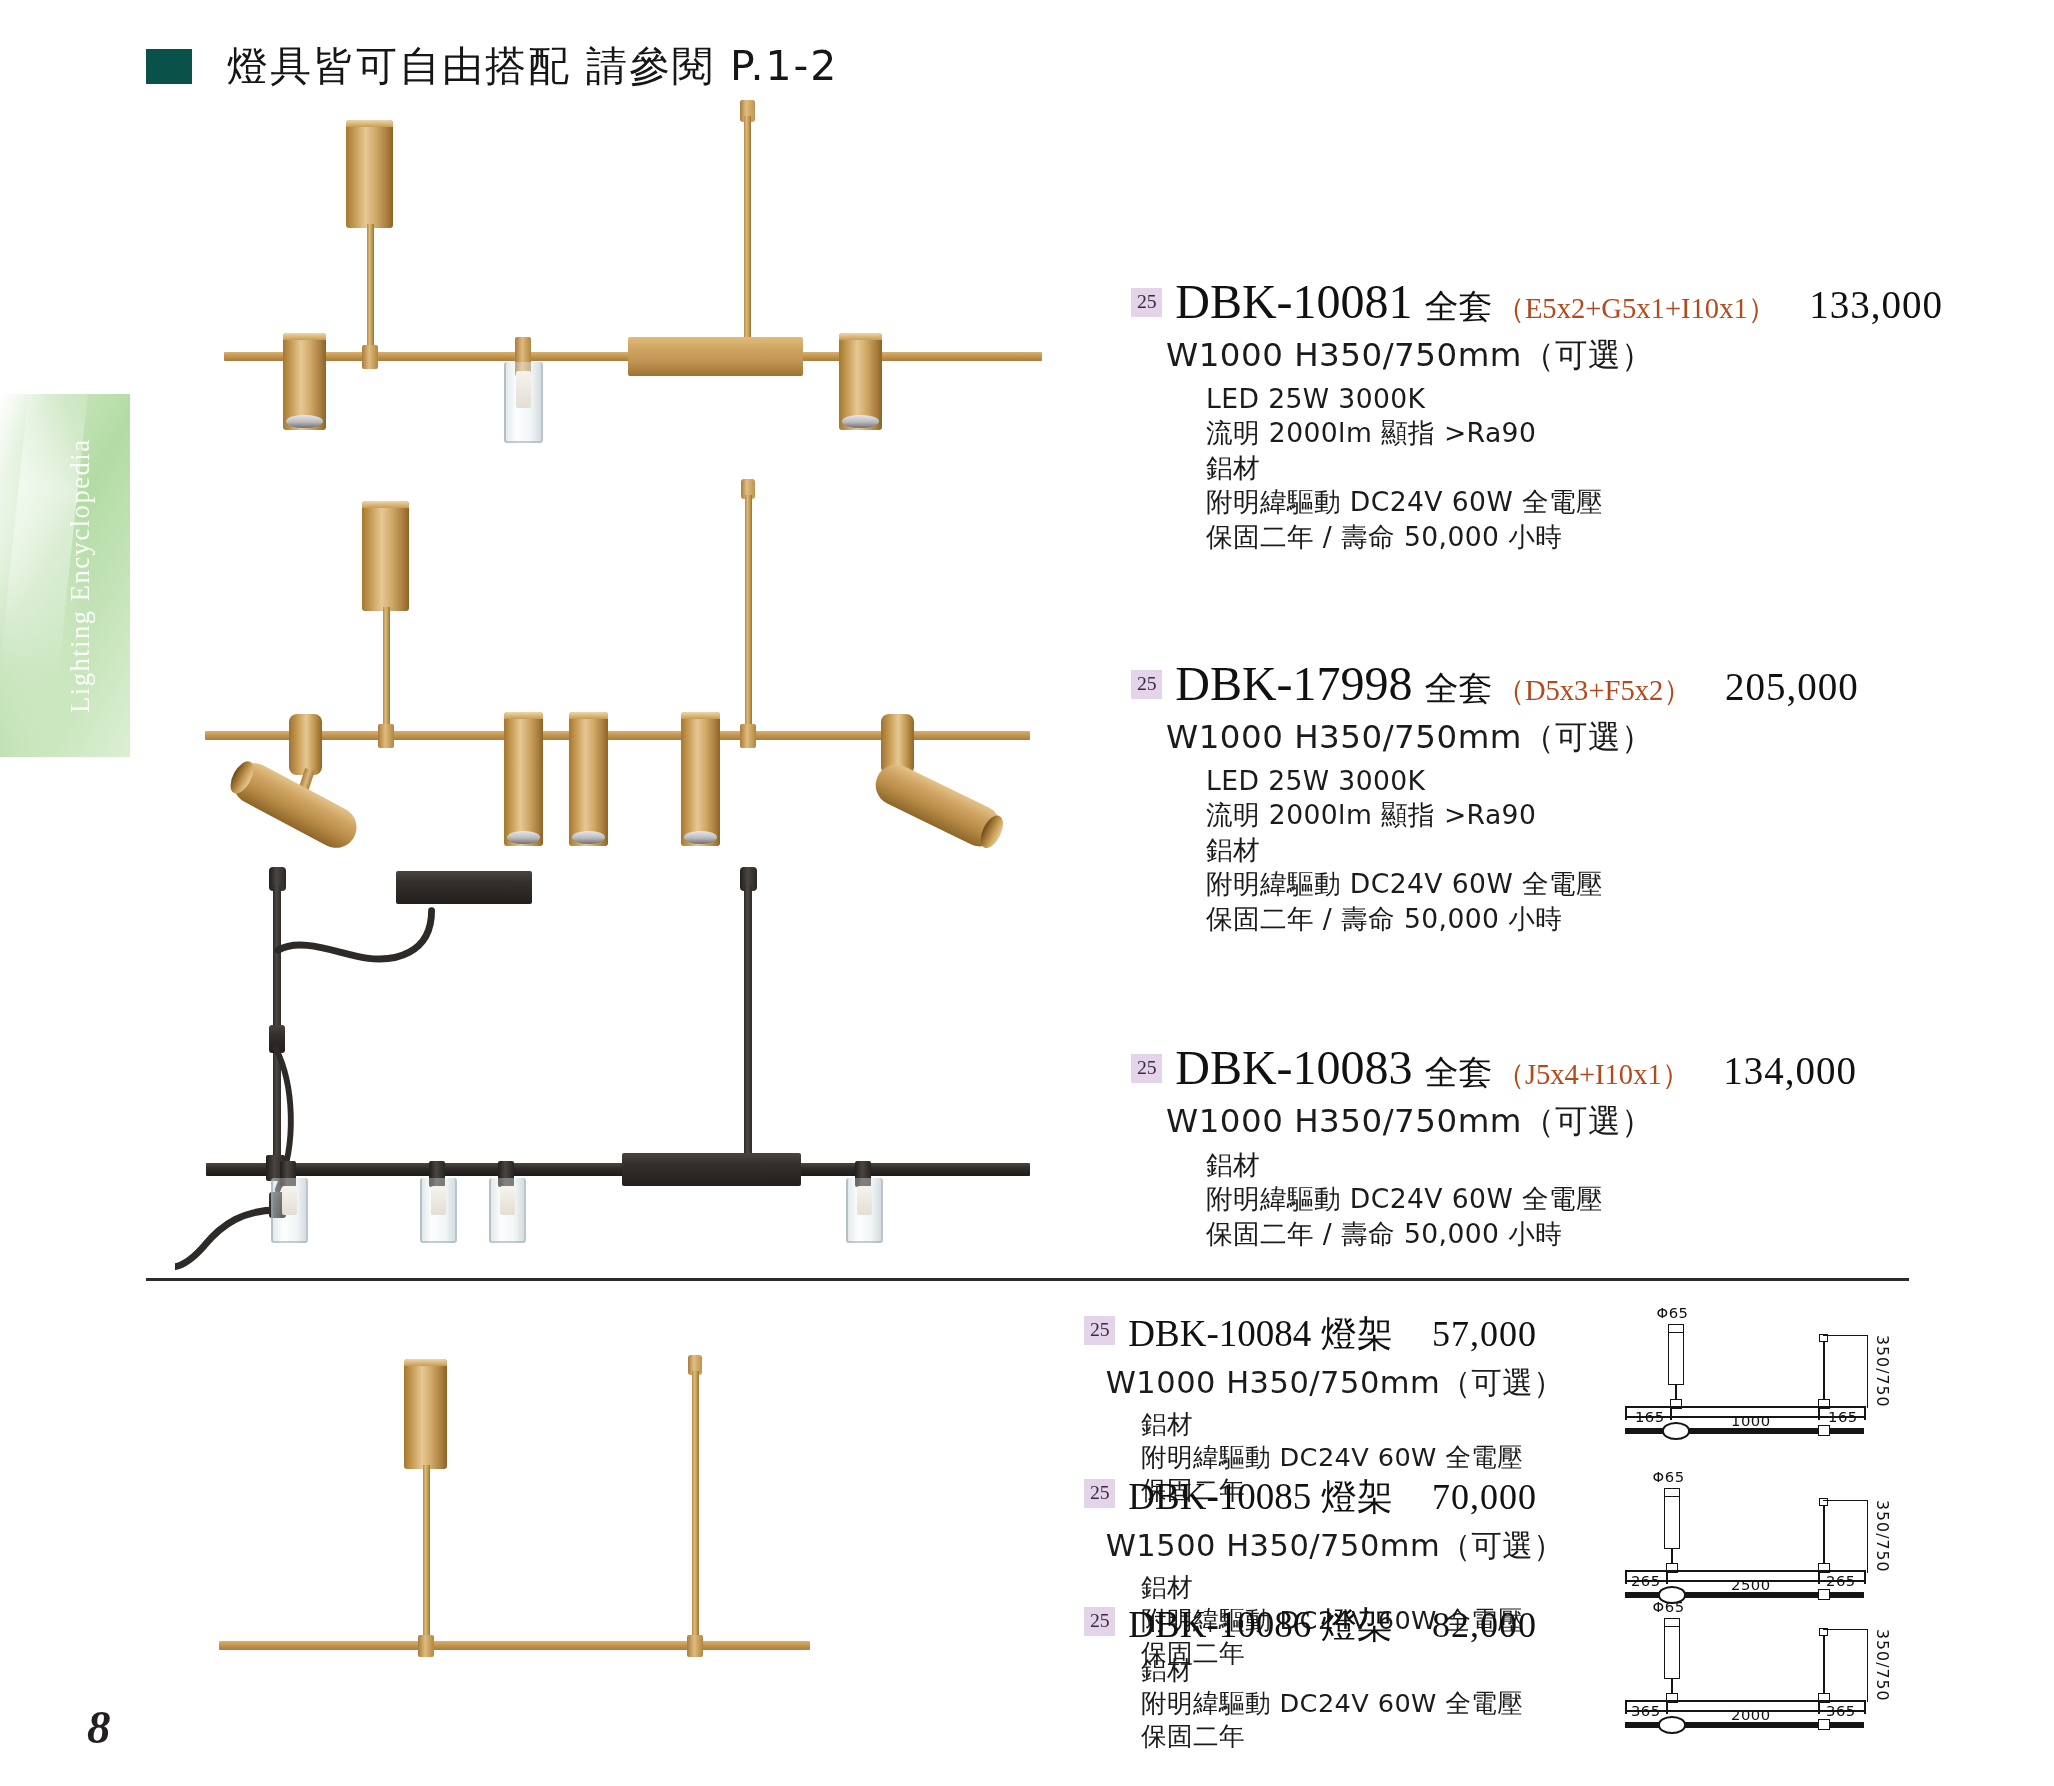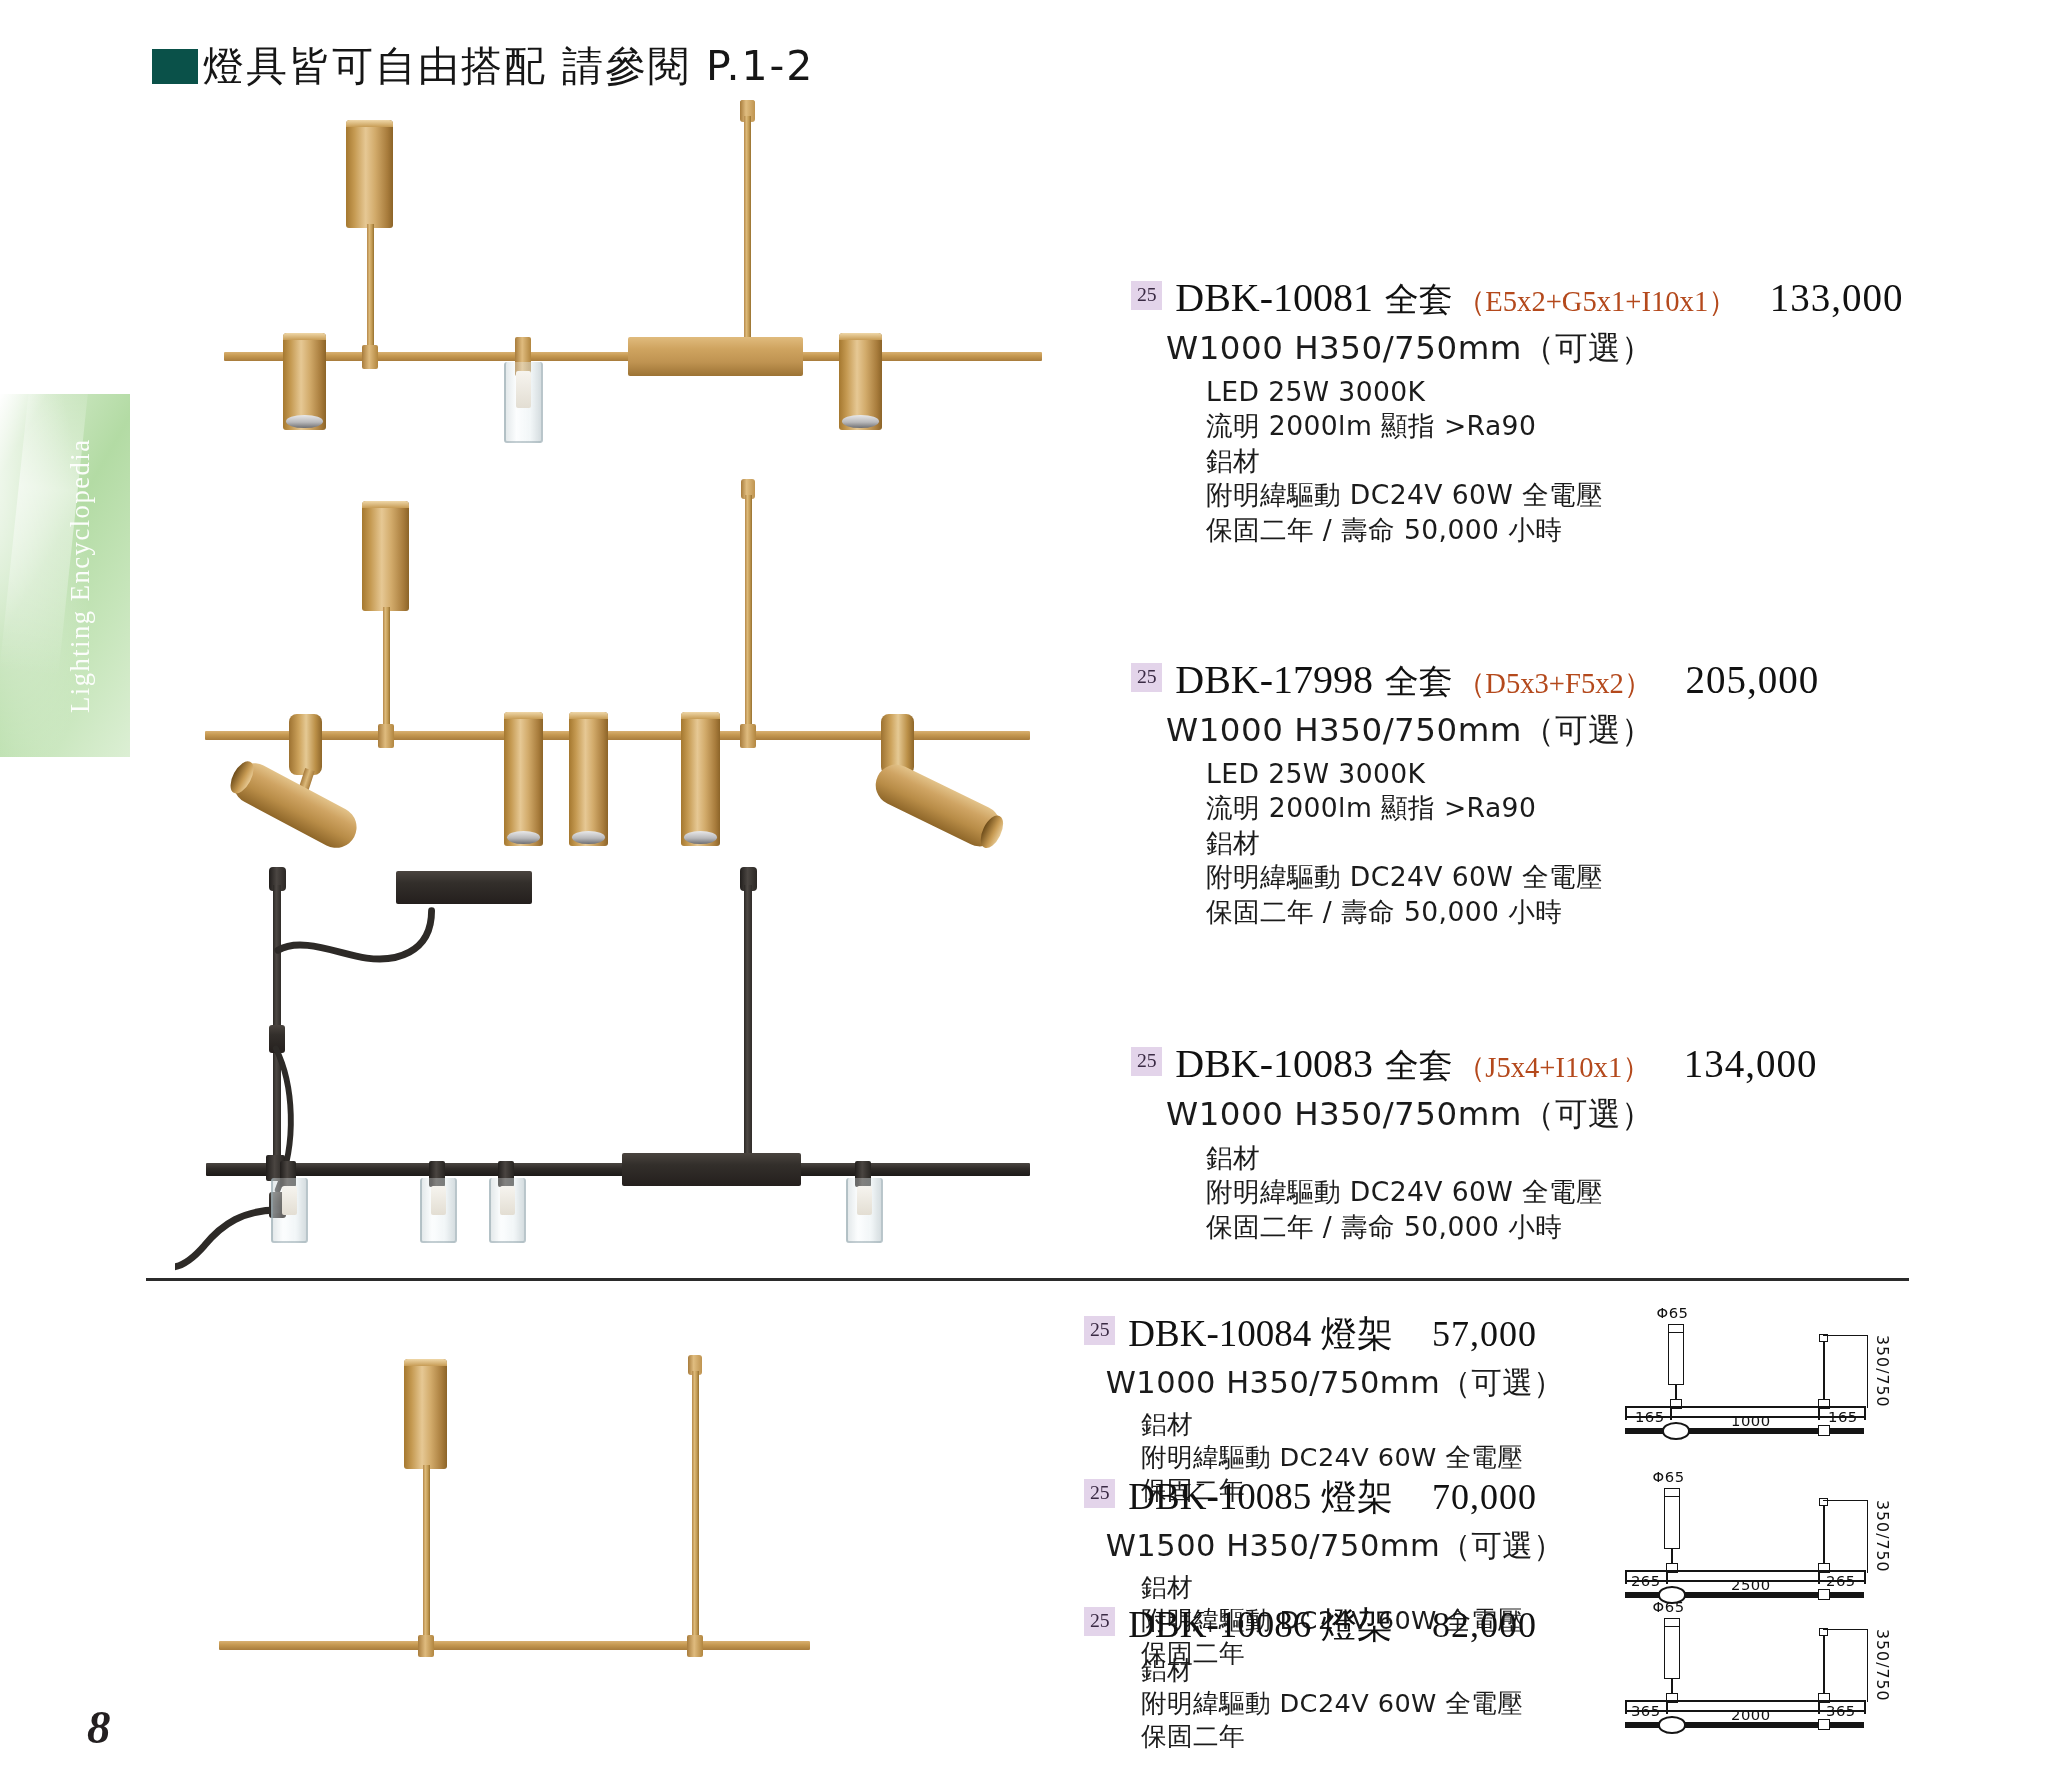--- a/index.html
+++ b/index.html
@@ -31,39 +31,39 @@
   .side-tab-label {
     position: absolute; left: 61px; top: 0; height: 363px; width: 39px;
     writing-mode: vertical-rl; transform: rotate(180deg);
     color: #ffffff; font-family: "Liberation Serif","DejaVu Serif",serif;
     font-size: 26.6px; letter-spacing: 1.5px; white-space: nowrap;
     display:flex; align-items:center; justify-content:center;
     opacity:.95;
   }
 
   
-  .header { position:absolute; left:152px; top:39px; display:flex; align-items:center; gap:5px; }
+  .header { position:absolute; left:146px; top:39px; display:flex; align-items:center; gap:35px; }
   .header .bullet { width:46px; height:35px; background:#0a5149; }
   .header .htext {
     font-size:41px; color:#161616; letter-spacing:2px; white-space:nowrap;
     font-family:"DejaVu Sans","Liberation Sans",sans-serif; font-weight:400;
   }
 
   
   .spec { position:absolute; }
   .spec .ttl-row { display:flex; align-items:baseline; white-space:nowrap; }
   .badge {
     display:inline-block; background:#e3d4ea; color:#3a2a44;
     font-family:"Liberation Serif","DejaVu Serif",serif;
     font-size:19.7px; line-height:1; padding:3.9px 5.9px 4.9px 5.9px; margin-right:12.8px;
     position:relative; top:-9.9px;
   }
   .model {
     font-family:"Liberation Serif","DejaVu Serif",serif;
-    font-size:40px; color:#111; letter-spacing:0px; font-weight:400;
+    font-size:48px; color:#111; letter-spacing:0px; font-weight:400;
   }
   .setlabel {
     font-family:"DejaVu Sans","Liberation Sans",sans-serif;
     font-size:34px; color:#111; margin-left:11.8px;
   }
   .combo {
     font-family:"Liberation Serif","DejaVu Serif",serif;
     font-size:28.6px; color:#b4491c; margin-left:3.9px; letter-spacing:0px;
   }
   .price {

